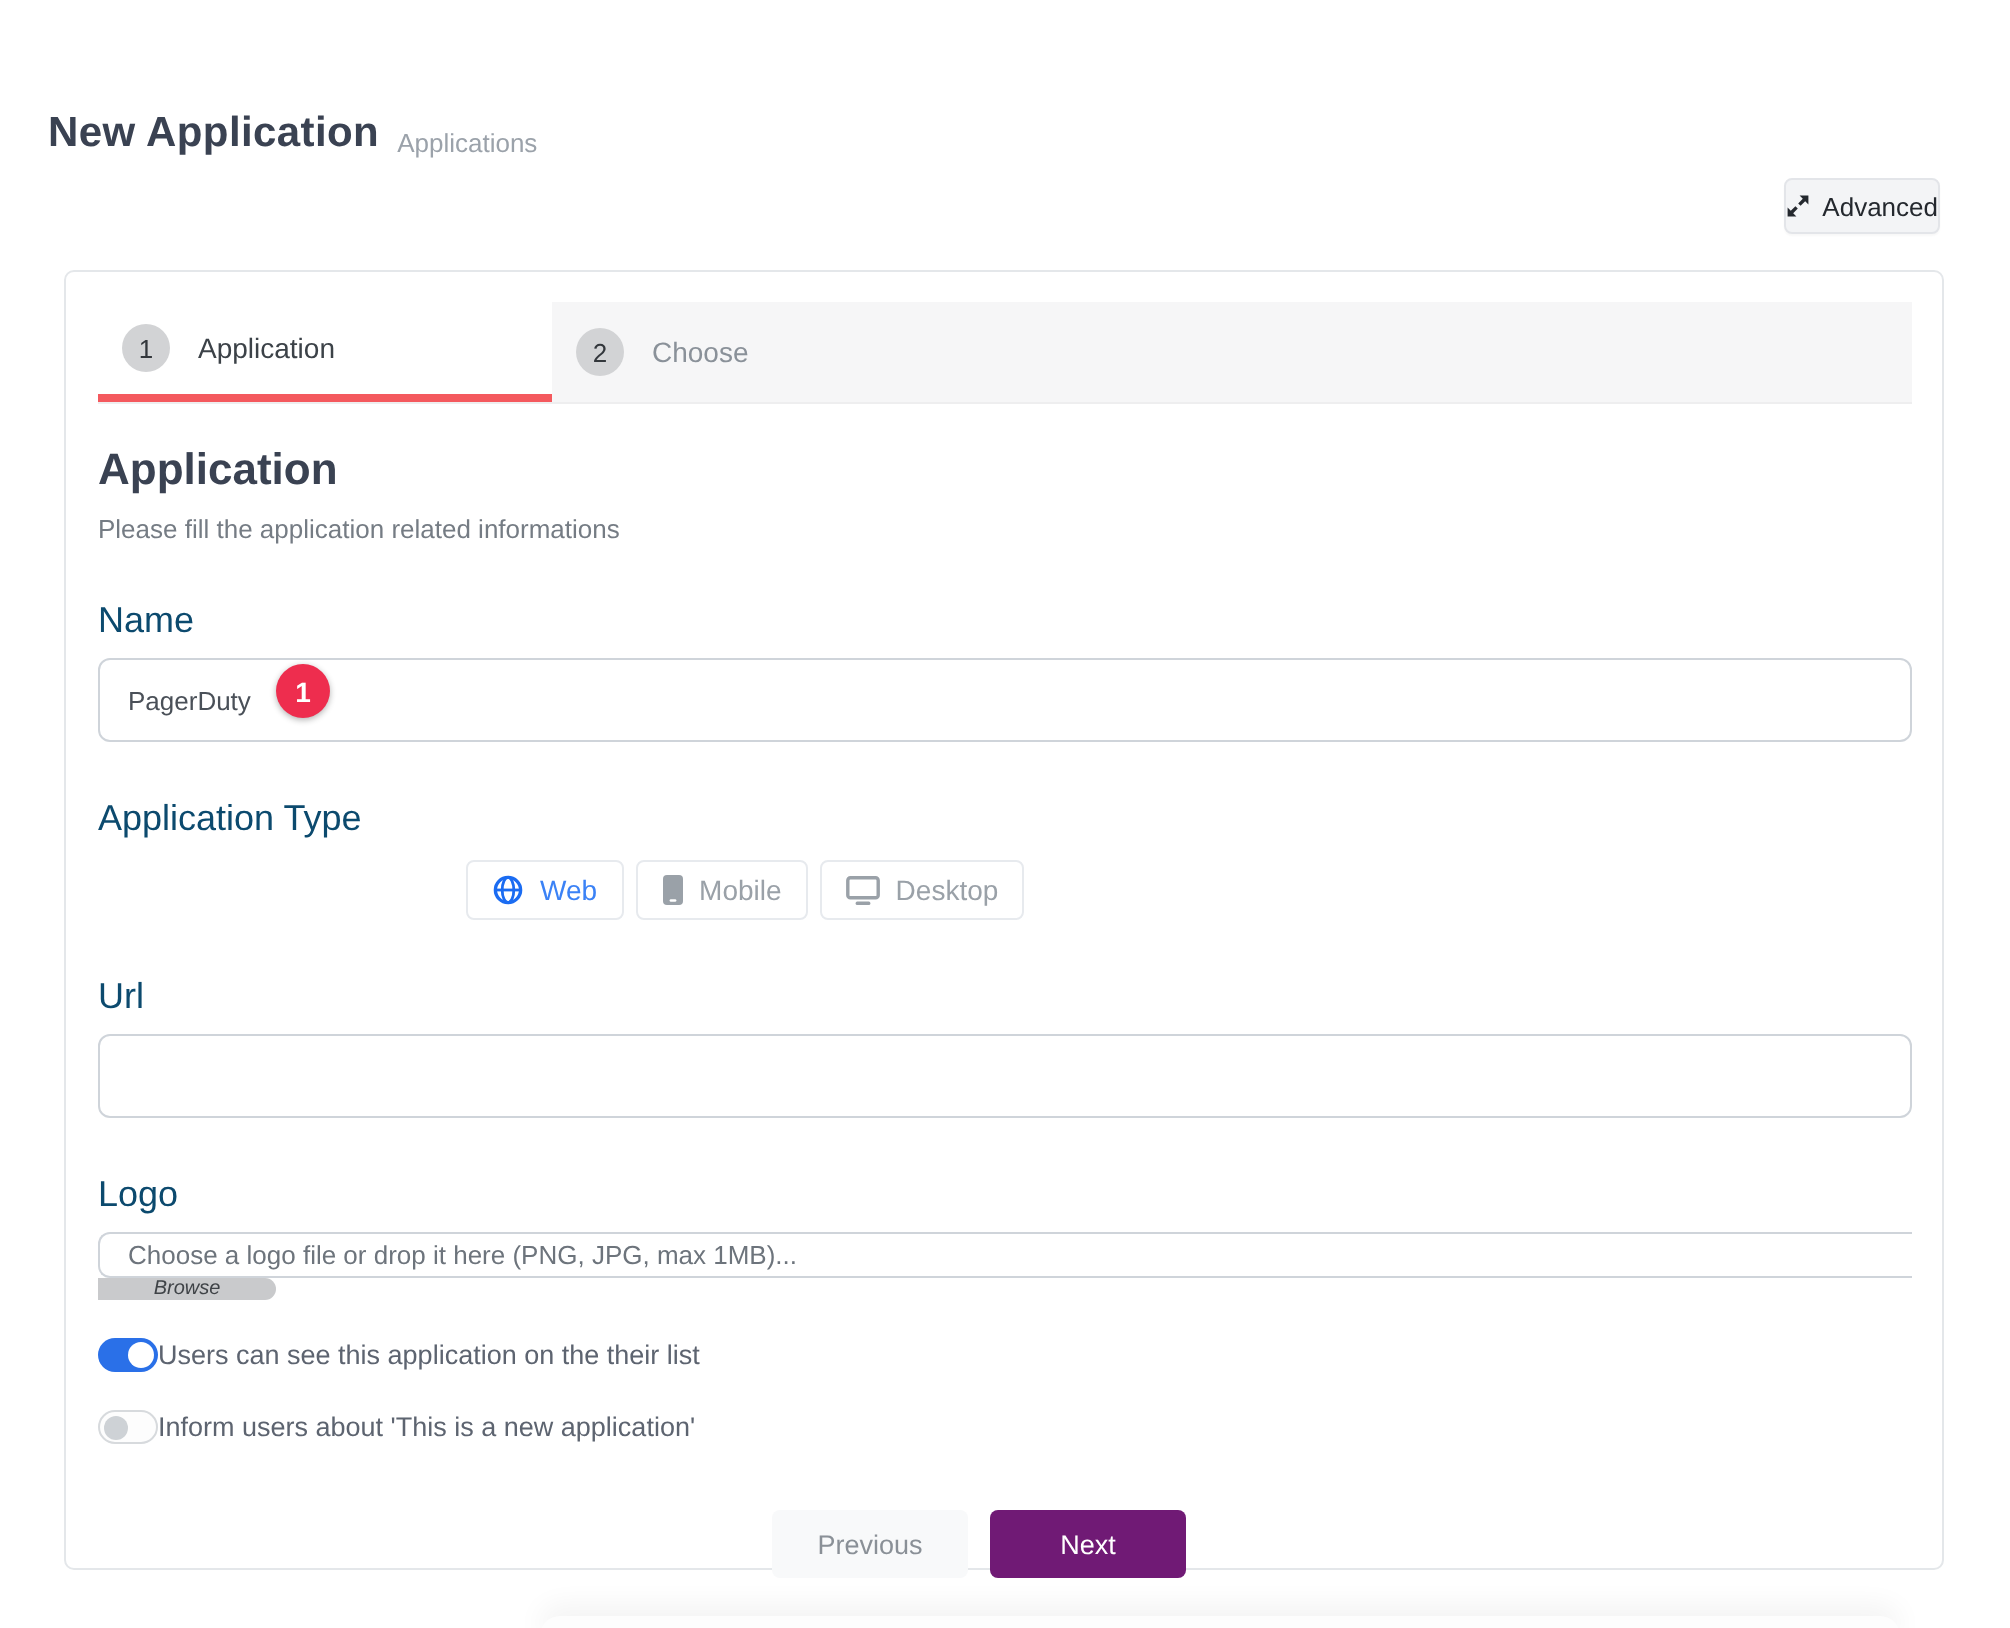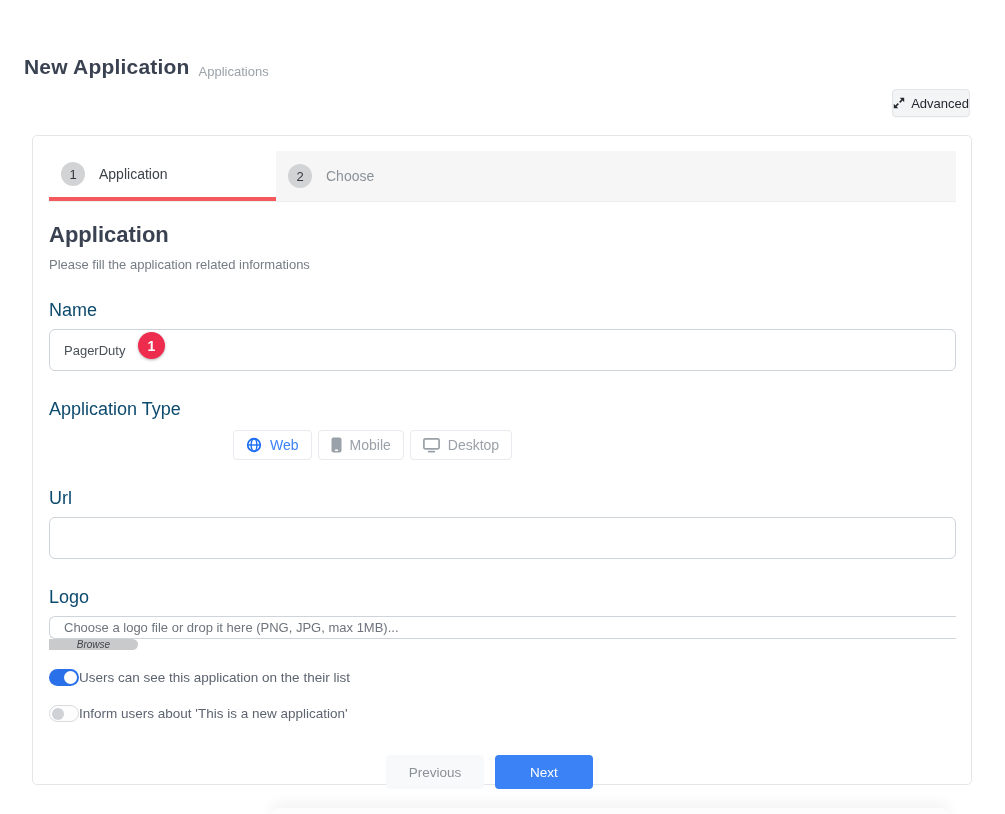--- a/index.html
+++ b/index.html
@@ -72,21 +72,21 @@
   .switch.off { background:#fdfdfd; border:1px solid #d7dadd; }
   .switch.off .knob { position:absolute; left:2px; top:1.5px; width:12px; height:12px;
     border-radius:50%; background:#ced2d6; }
   .toggle-label { font-size:13.5px; color:#5d6470; }
 
   
   .footer-row { margin-top:33px; display:flex; justify-content:center; gap:11px; padding-right:26px; }
   .btn { height:34px; width:98px; border:none; border-radius:4px; font-size:13.5px; cursor:pointer;
     font-family:"Liberation Sans","DejaVu Sans",sans-serif; }
   .btn-prev { background:#f8f9fa; color:#8a9097; }
-  .btn-next { background:#3b82f6; color:#ffffff; }
+  .btn-next { background:#701a75; color:#ffffff; }
 
   
   .bottom-sheet { position:absolute; left:270px; width:680px; bottom:-8px; height:14px;
     background:#fdfdfd; border-radius:10px 10px 0 0; box-shadow:0 -5px 14px rgba(0,0,0,.055); }
 
   svg { display:block; }
 </style>
 </head>
 <body>
 

